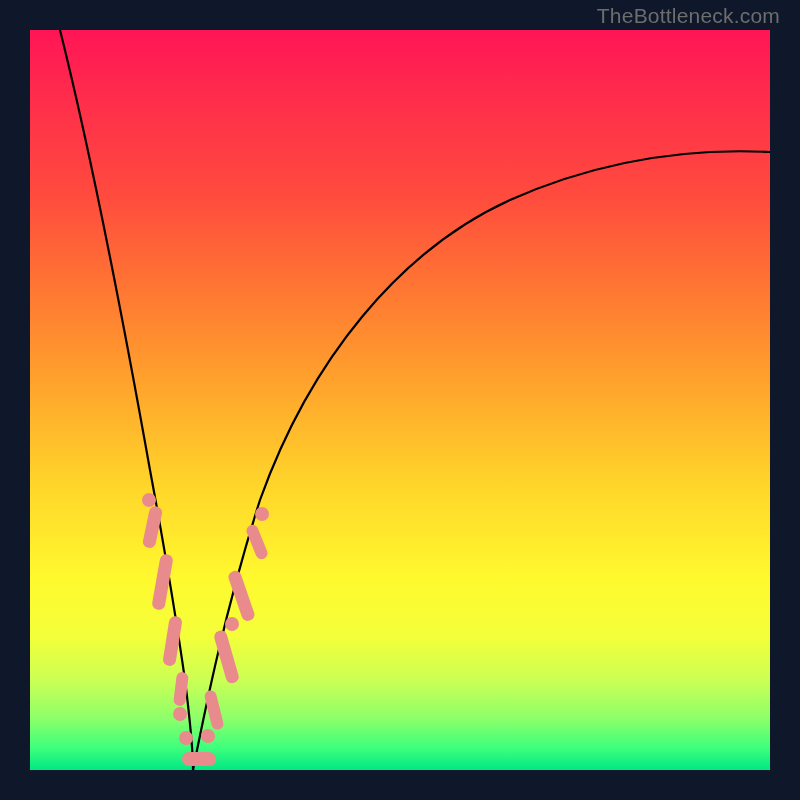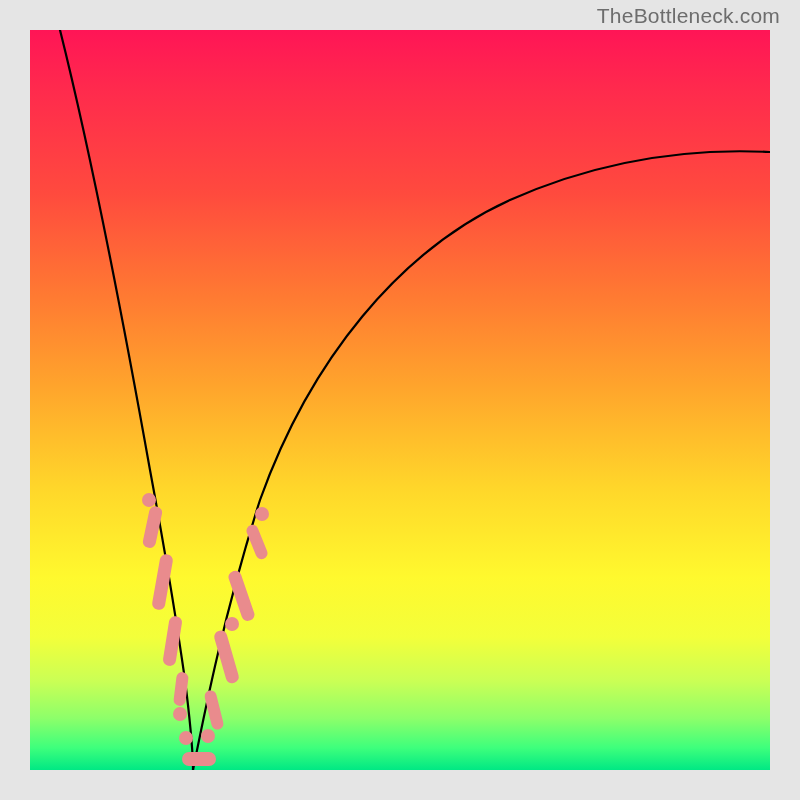--- a/index.html
+++ b/index.html
@@ -8,21 +8,21 @@
     width: 800px;
     height: 800px;
     overflow: hidden;
     background: #000;
     font-family: Arial, Helvetica, sans-serif;
   }
   .frame {
     position: relative;
     width: 800px;
     height: 800px;
-    background: #e5e5e5;
+    background: #0f172a;
   }
   .plot-area {
     position: absolute;
     left: 30px;
     top: 30px;
     width: 740px;
     height: 740px;
     
     background: linear-gradient(
       to bottom,

